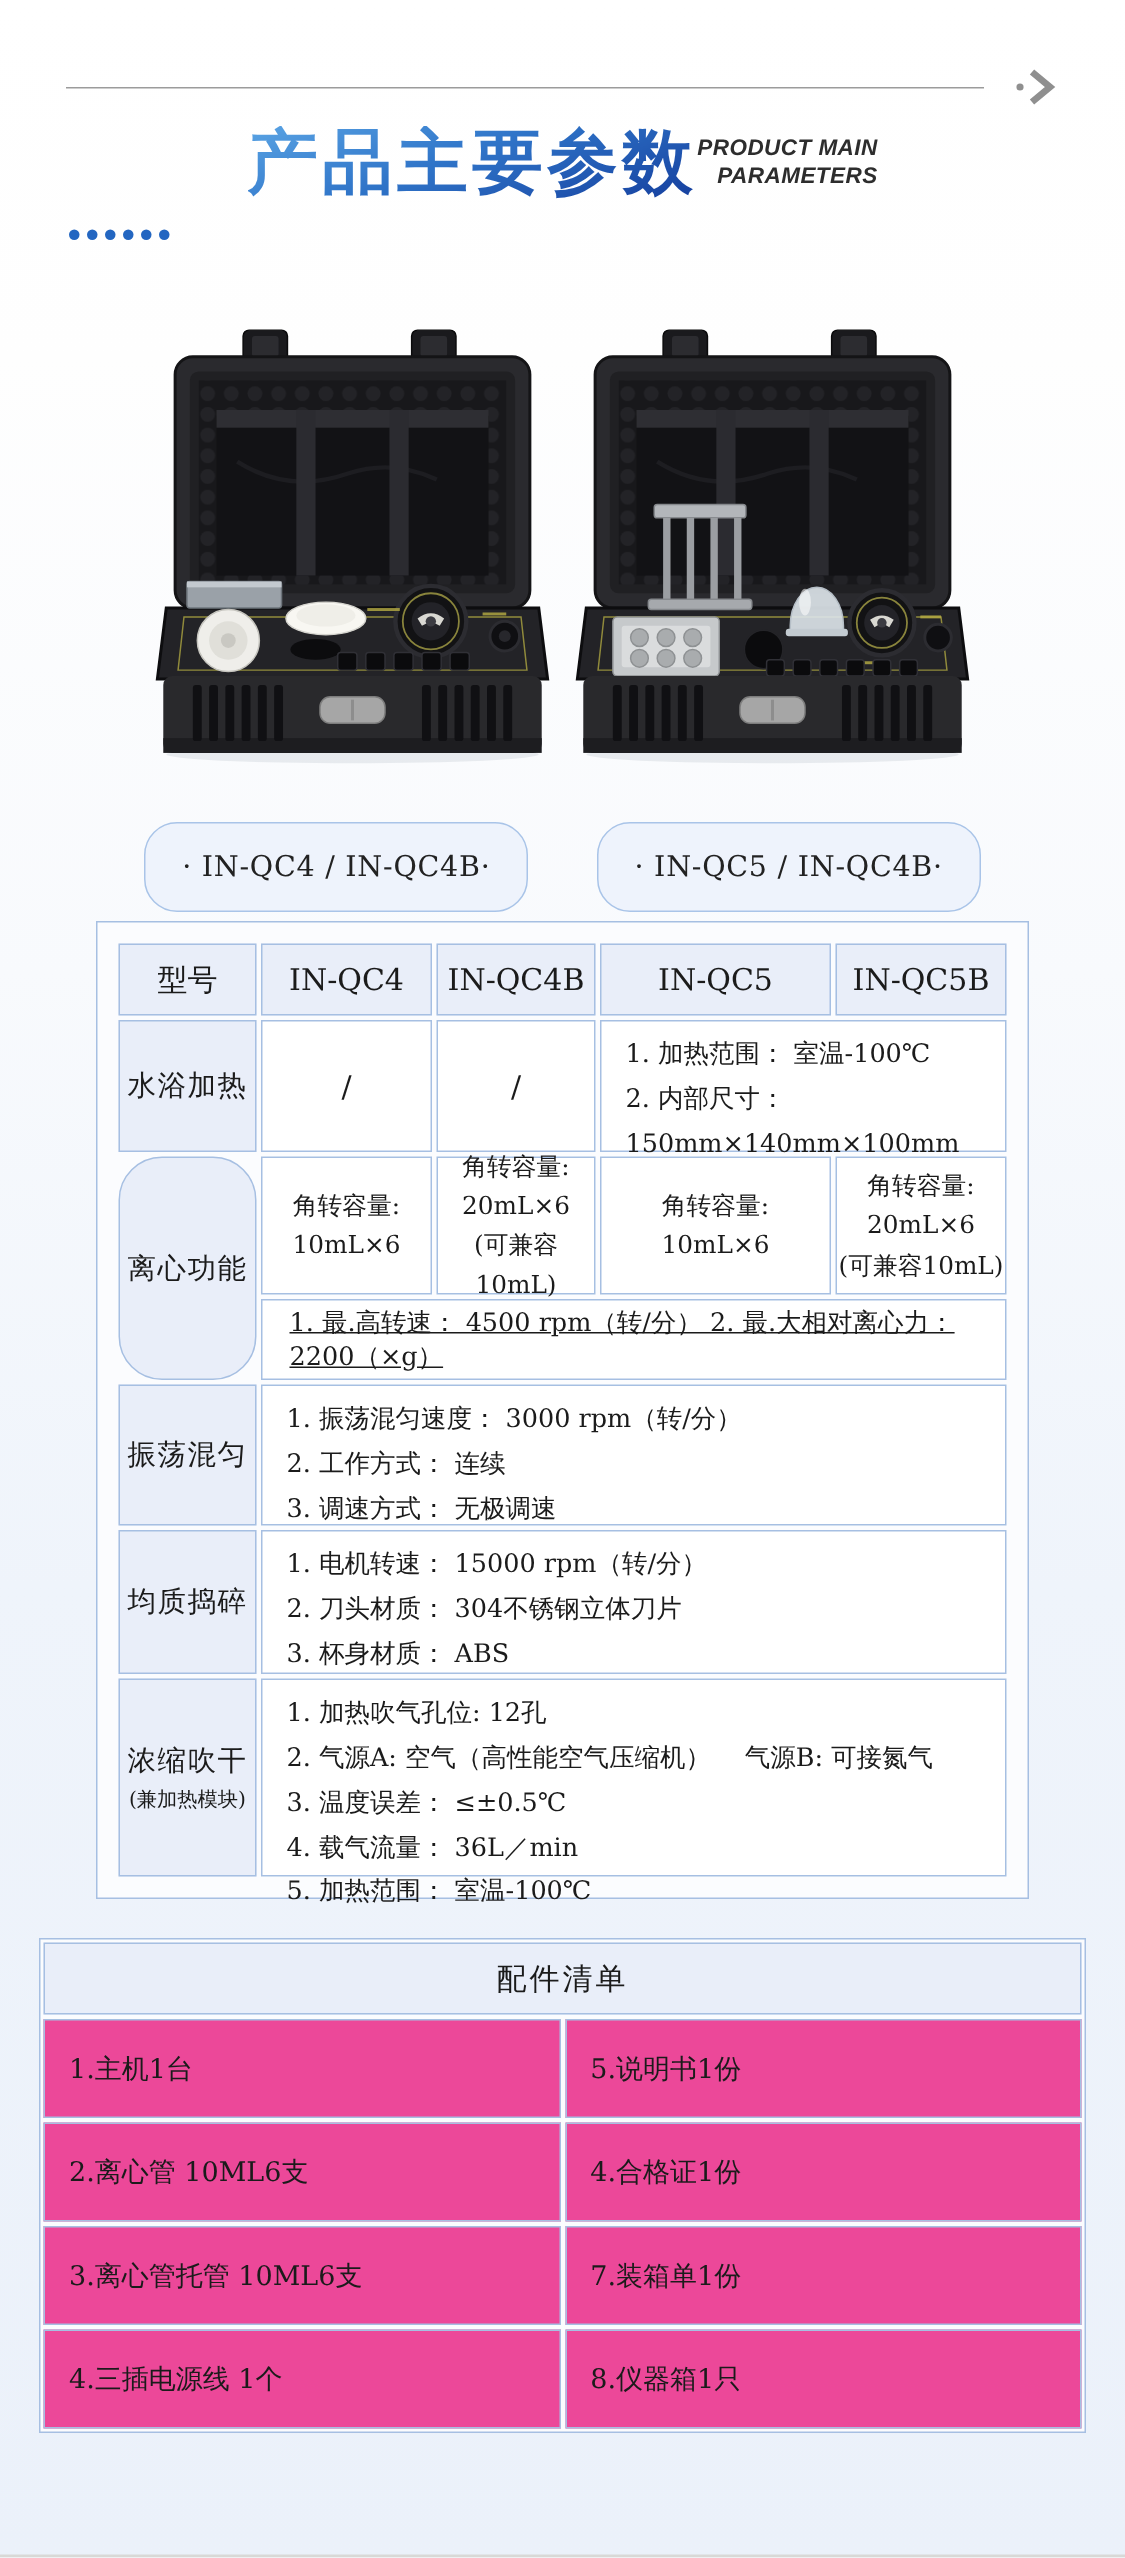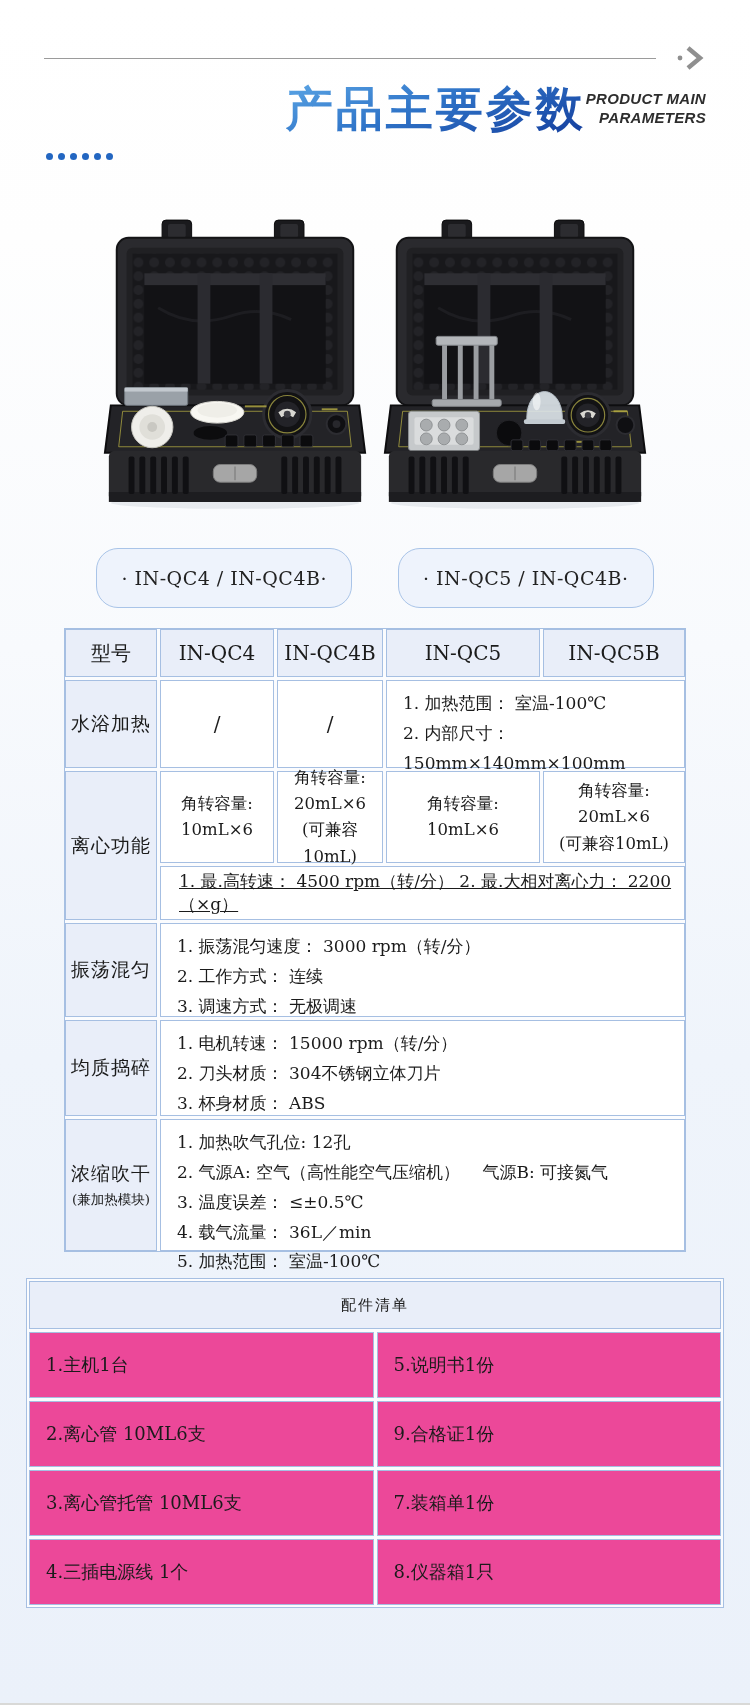--- a/index.html
+++ b/index.html
@@ -10,69 +10,69 @@
   *{margin:0;padding:0;box-sizing:border-box;}
   body{width:750px;font-family:"DejaVu Serif","Liberation Serif",serif;color:var(--ink);}
   .page{
     position:relative;width:750px;height:1705px;overflow:hidden;
     background:linear-gradient(180deg,#ffffff 0%,#fefefe 14%,#f8fafd 38%,#eff4fb 62%,#ebf1fa 100%);
   }
   
   .rule-row{display:flex;align-items:center;margin:0 44px;padding-top:46px;}
   .rule{flex:1;height:1px;background:#9b9b9b;}
   .rule-arrow{margin-left:20px;display:flex;align-items:center;}
-  .title-row{display:flex;justify-content:flex-end;align-items:flex-start;margin:14px 44px 0 44px;}
+  .title-row{display:flex;justify-content:center;align-items:flex-start;margin:14px 44px 0 44px;}
   .main-title{
     font-size:47px;font-weight:bold;letter-spacing:3px;line-height:1.05;
     background:linear-gradient(160deg,#5aa4e4 0%,#2f74c8 45%,#153f9e 100%);
     -webkit-background-clip:text;background-clip:text;color:transparent;
   }
   .en-sub{
     font-family:"Liberation Sans","DejaVu Sans",sans-serif;
     font-style:italic;font-weight:bold;font-size:15px;line-height:1.25;
     color:#2d2d2d;text-align:right;margin-top:6px;letter-spacing:.3px;
   }
   .dots{display:flex;gap:5px;margin:20px 0 0 46px;}
   .dots i{width:7px;height:7px;border-radius:50%;background:#2366c1;display:block;}
   
   .product-row{display:flex;justify-content:center;gap:8px;margin-top:52px;}
   .pill-row{display:flex;justify-content:center;gap:46px;margin-top:36px;}
   .pill{
     border:1px solid #a9c4e8;background:#eef3fc;border-radius:22px;
     padding:18px 24px;font-size:19px;color:#222;letter-spacing:.5px;
   }
   
-  .spec-wrap{width:622px;margin:20px auto 0;border:1px solid var(--tb);background:#fbfcfe;padding:0;}
+  .spec-wrap{width:622px;margin:6px auto 0;border:1px solid var(--tb);background:#fbfcfe;padding:14px;}
   .spec-grid{display:grid;grid-template-columns:92px 114px 106px 154px 1fr;
              grid-template-rows:48px 88px 92px 54px 94px 96px 132px;gap:3px;}
   .c{border:1px solid var(--tb);}
   .hd{background:var(--cell-bg);display:flex;align-items:center;justify-content:center;font-size:20px;}
   .lbl{background:var(--cell-bg);display:flex;flex-direction:column;align-items:center;justify-content:center;font-size:19px;letter-spacing:1px;}
   .lbl .sub{font-size:13.5px;letter-spacing:0;margin-top:4px;}
   .val{background:#fff;}
   .slash{display:flex;align-items:center;justify-content:center;font-size:20px;}
   .lines{display:flex;flex-direction:column;justify-content:space-between;padding:8px 10px 8px 16px;}
   .lines .ln{font-size:17px;line-height:1.75;}
   .cap{display:flex;flex-direction:column;align-items:center;justify-content:center;text-align:center;}
   .cap .ln{font-size:16.5px;line-height:1.6;}
   .summary{display:flex;align-items:center;padding-left:18px;font-size:17px;text-decoration:underline;}
   
   .r2c1{grid-row:2;grid-column:1;} .r2c2{grid-row:2;grid-column:2;} .r2c3{grid-row:2;grid-column:3;}
   .r2c45{grid-row:2;grid-column:4 / span 2;}
-  .r34c1{grid-row:3 / span 2;grid-column:1;}
+  .r34c1{grid-row:3 / span 2;grid-column:1;border-radius:29px;}
   .r3c2{grid-row:3;grid-column:2;} .r3c3{grid-row:3;grid-column:3;} .r3c4{grid-row:3;grid-column:4;} .r3c5{grid-row:3;grid-column:5;}
   .r4c25{grid-row:4;grid-column:2 / span 4;}
   .r5c1{grid-row:5;grid-column:1;} .r5c25{grid-row:5;grid-column:2 / span 4;}
   .r6c1{grid-row:6;grid-column:1;} .r6c25{grid-row:6;grid-column:2 / span 4;}
   .r7c1{grid-row:7;grid-column:1;} .r7c25{grid-row:7;grid-column:2 / span 4;}
   
   .acc-wrap{width:698px;margin:26px auto 0;border:1px solid var(--tb);background:#fbfcfe;padding:2px;}
   .acc-grid{display:grid;grid-template-columns:1fr 1fr;gap:3px;}
   .acc-head{grid-column:1 / span 2;background:var(--cell-bg);border:1px solid var(--tb);
-            height:48px;display:flex;align-items:center;justify-content:center;font-size:15px;letter-spacing:2px;}
+            height:48px;display:flex;align-items:center;justify-content:center;font-size:20px;letter-spacing:2px;}
   .acc-cell{background:#ec4899;border:1px solid var(--tb);height:66px;display:flex;align-items:center;
             padding-left:16px;font-size:18px;}
   .bottom-line{position:absolute;left:0;bottom:0;width:100%;height:2px;background:#d9d9d7;}
 </style>
 </head>
 <body>
 
 <div class="page">
 
   <div class="rule-row">
@@ -349,21 +349,21 @@
       </div>
     </div>
   </div>
 
   <div class="acc-wrap">
     <div class="acc-grid">
       <div class="acc-head">配件清单</div>
       <div class="acc-cell">1.主机1台</div>
       <div class="acc-cell">5.说明书1份</div>
       <div class="acc-cell">2.离心管 10ML6支</div>
-      <div class="acc-cell">9.合格证1份</div>
+      <div class="acc-cell">4.合格证1份</div>
       <div class="acc-cell">3.离心管托管 10ML6支</div>
       <div class="acc-cell">7.装箱单1份</div>
       <div class="acc-cell">4.三插电源线 1个</div>
       <div class="acc-cell">8.仪器箱1只</div>
     </div>
   </div>
 
   <div class="bottom-line"></div>
 </div>
 

